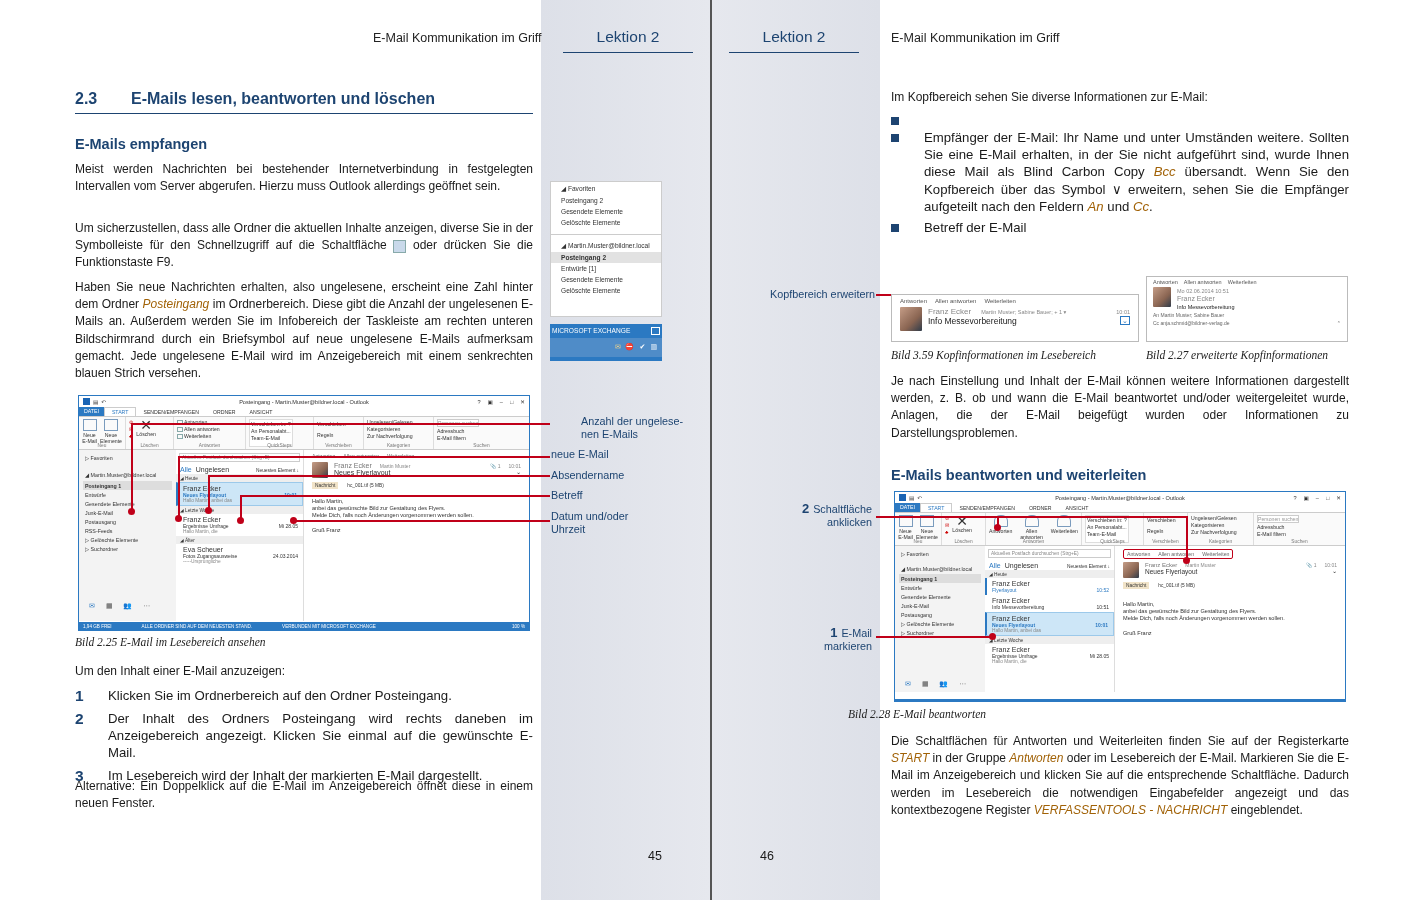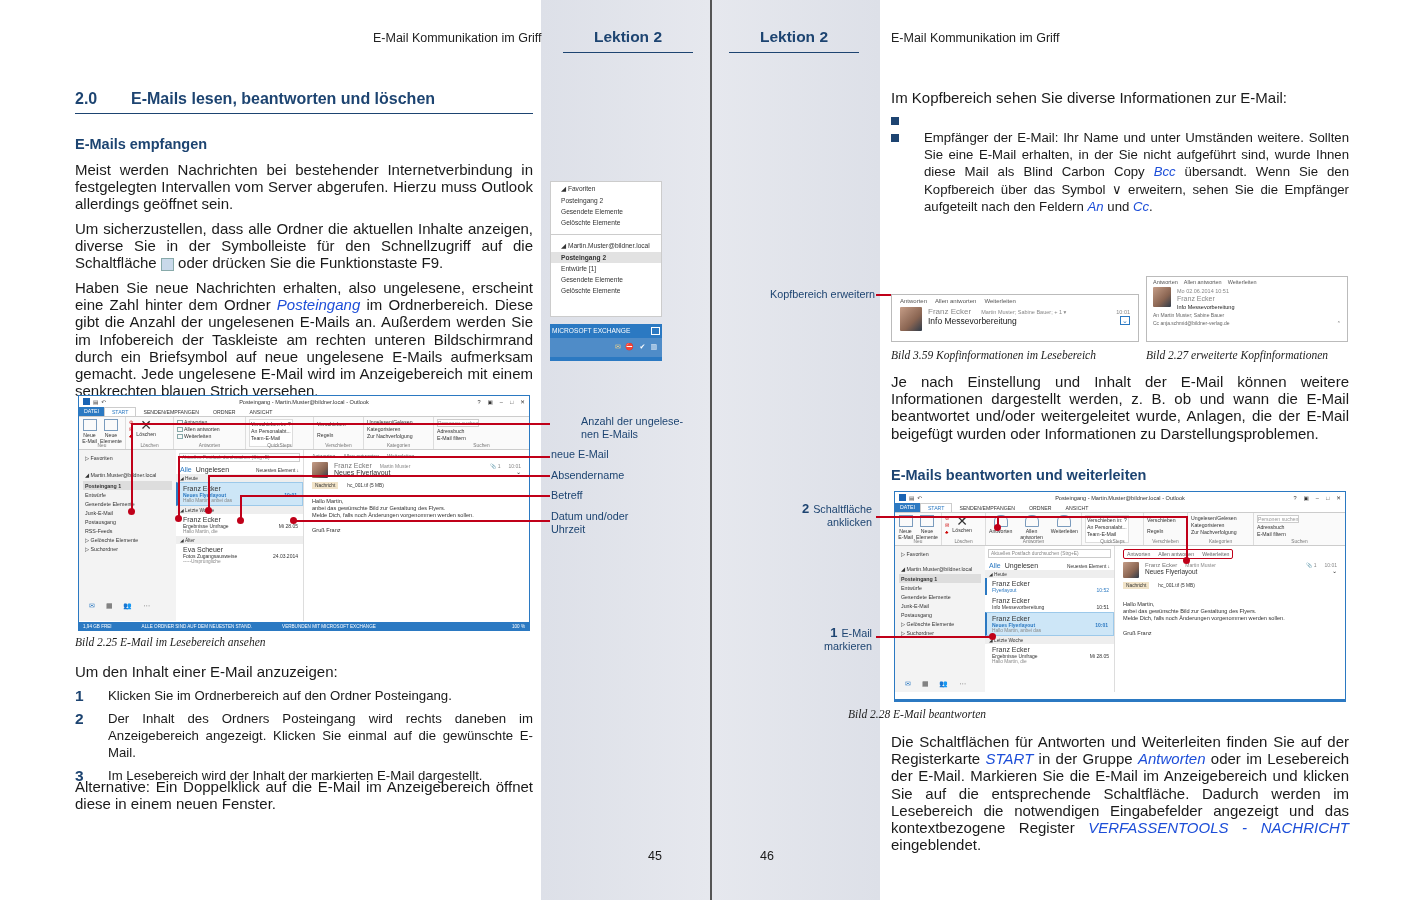--- a/index.html
+++ b/index.html
@@ -2,26 +2,26 @@
 <html><head>
 <meta charset="utf-8">
 <style>
 *{box-sizing:border-box;margin:0;padding:0}
 body{width:1420px;height:900px;background:#fff;font-family:"Liberation Sans",sans-serif;color:#1a1a1a;position:relative;overflow:hidden}
 .page{position:absolute;top:0;height:900px}
 #pL{left:0;width:710px;background:linear-gradient(to right,#fff 0,#fff 541px,#dde0e8 541px,#e6e8ee 710px)}
 #pR{left:712px;width:708px;background:linear-gradient(to right,#e6e8ee 0,#dde0e8 168px,#fff 168px,#fff 100%)}
 .spine{position:absolute;left:710px;top:0;width:2px;height:900px;background:#555}
 .hdr{position:absolute;font-size:12.5px;color:#222}
-.lek{position:absolute;top:28px;font-weight:bold;font-size:15.5px;color:#1d4471;text-align:center;width:130px;padding-bottom:6px;border-bottom:1.5px solid #1d4471}
+.lek{position:absolute;top:28px;font-weight:normal;font-size:15.5px;color:#1d4471;text-align:center;width:130px;padding-bottom:6px;border-bottom:1.5px solid #1d4471}
 .sec{position:absolute;left:75px;top:90px;width:458px;font-weight:bold;font-size:16px;color:#1d4471;border-bottom:1.5px solid #1d4471;padding-bottom:5px}
 .sec .num{display:inline-block;width:56px}
 .h3{position:absolute;font-weight:bold;font-size:14.5px;color:#1d4471}
-.p{position:absolute;font-size:15px;line-height:17.2px;text-align:justify}
-.it{color:#1d4ed8;font-style:italic}
+.p{position:absolute;font-size:12px;line-height:17.2px;text-align:justify}
+.it{color:#a16207;font-style:italic}
 .ol{position:absolute;left:75px;width:458px;font-size:13.2px;line-height:17px}
 .ol .li{display:flex;margin-bottom:6px}
 .ol .n{width:33px;font-weight:bold;font-size:15.5px;color:#1d4471;flex:none}
 .ul{position:absolute;left:891px;width:458px;font-size:13.2px;line-height:17.2px}
 .ul .li{display:flex;margin-bottom:4px;text-align:justify}
 .ul .b{width:33px;flex:none;padding-top:5px}
 .ul .b i{display:block;width:8px;height:8px;background:#1d4471}
 .cap{position:absolute;font-family:"Liberation Serif",serif;font-style:italic;font-size:11.5px;color:#222}
 .lbl{position:absolute;font-size:10.8px;color:#1d4471;line-height:13px}
 .lbl b{font-size:13px;margin-right:4px}
@@ -79,21 +79,21 @@
 </style>
 </head>
 <body>
 
 <div class="page" id="pL"></div>
 <div class="page" id="pR"></div>
 <div class="spine"></div>
 
 <div class="hdr" style="left:373px;top:31px">E-Mail Kommunikation im Griff</div>
 <div class="lek" style="left:563px">Lektion 2</div>
-<div class="sec"><span class="num">2.0</span><span>E-Mails lesen, beantworten und löschen</span></div>
+<div class="sec"><span class="num">2.3</span><span>E-Mails lesen, beantworten und löschen</span></div>
 <div class="h3" style="left:75px;top:136px">E-Mails empfangen</div>
 <div class="p" style="left:75px;top:161px;width:458px">Meist werden Nachrichten bei bestehender Internetverbindung in festgelegten Intervallen vom Server abgerufen. Hierzu muss Outlook allerdings geöffnet sein.</div>
 <div class="p" style="left:75px;top:220px;width:458px"><span>Um sicherzustellen, dass alle Ordner die aktuellen Inhalte anzeigen, diverse Sie in der Symbolleiste für den Schnellzugriff auf die Schaltfläche </span><span style="display:inline-block;width:13px;height:13px;background:#c9d9ea;border:1px solid #8aa;vertical-align:middle"></span><span> oder drücken Sie die Funktionstaste F9.</span></div>
 <div class="p" style="left:75px;top:279px;width:458px"><span>Haben Sie neue Nachrichten erhalten, also ungelesene, erscheint eine Zahl hinter dem Ordner </span><span class="it">Posteingang</span><span> im Ordnerbereich. Diese gibt die Anzahl der ungelesenen E-Mails an. Außerdem werden Sie im Infobereich der Taskleiste am rechten unteren Bildschirmrand durch ein Briefsymbol auf neue ungelesene E-Mails aufmerksam gemacht. Jede ungelesene E-Mail wird im Anzeigebereich mit einem senkrechten blauen Strich versehen.</span></div>
 
 <div class="fav">
   <div style="padding-top:3px">◢ Favoriten</div>
   <div>Posteingang 2</div>
   <div>Gesendete Elemente</div>
   <div>Gelöschte Elemente</div>
@@ -338,20 +338,26 @@
       <span class="b">
         <i></i>
       </span>
     </div>
   <div class="li">
       <span class="b">
         <i></i>
       </span>
       <span><span>Empfänger der E-Mail: Ihr Name und unter Umständen weitere. Sollten Sie eine E-Mail erhalten, in der Sie nicht aufgeführt sind, wurde Ihnen diese Mail als Blind Carbon Copy </span><span class="it">Bcc</span><span> übersandt. Wenn Sie den Kopfbereich über das Symbol ∨ erweitern, sehen Sie die Empfänger aufgeteilt nach den Feldern </span><span class="it">An</span><span> und </span><span class="it">Cc</span><span>.</span></span>
     </div>
+  <div class="li">
+      <span class="b">
+        <i></i>
+      </span>
+      <span>Betreff der E-Mail</span>
+    </div>
 </div>
 
 <div class="lbl" style="left:770px;top:288px">Kopfbereich erweitern</div>
 <div class="rl" style="left:876px;top:294px;width:256px;height:2px"></div>
 <div class="rl" style="left:1130px;top:294px;width:2px;height:30px"></div>
 <div class="dot" style="left:1127px;top:321px"></div>
 
 <div class="smallbox" style="left:891px;top:294px;width:248px;height:48px">
   <div style="display:flex;gap:8px;padding:3px 8px;color:#555">
       <span>Antworten</span>

